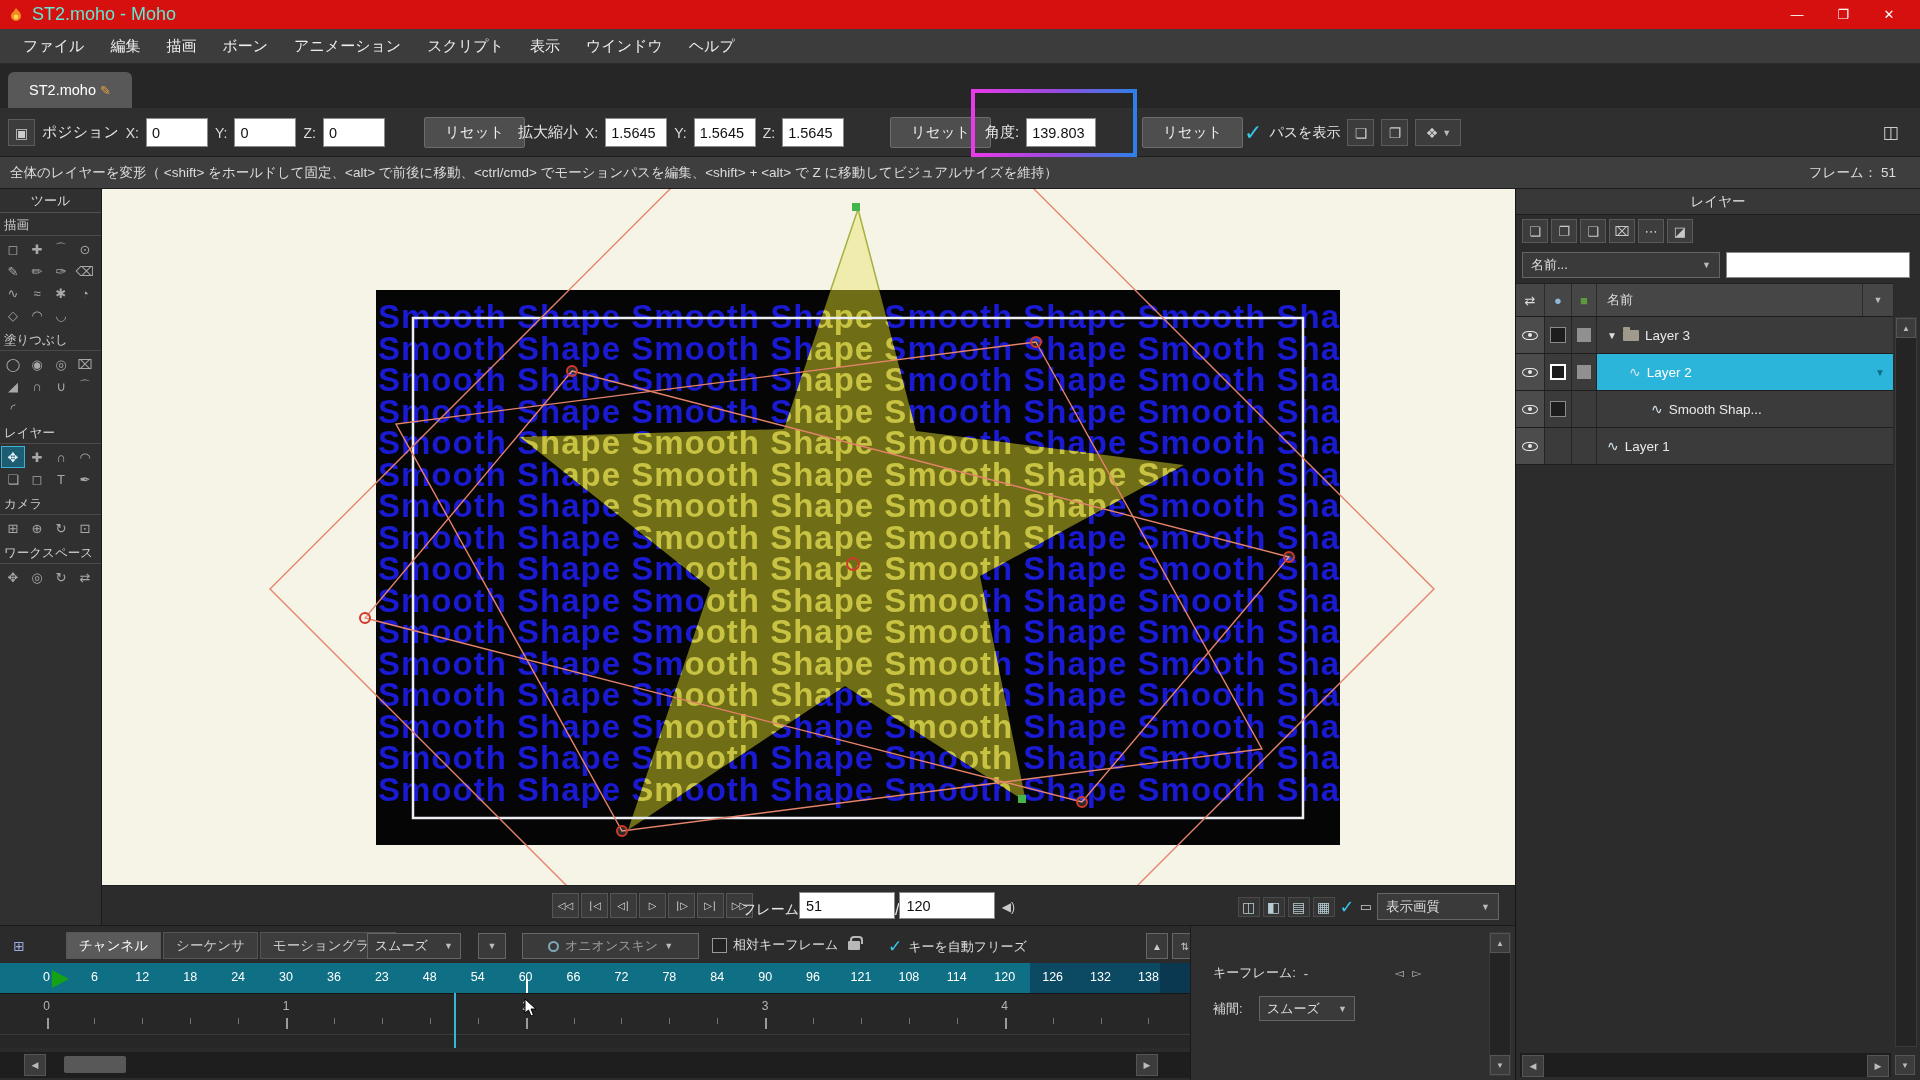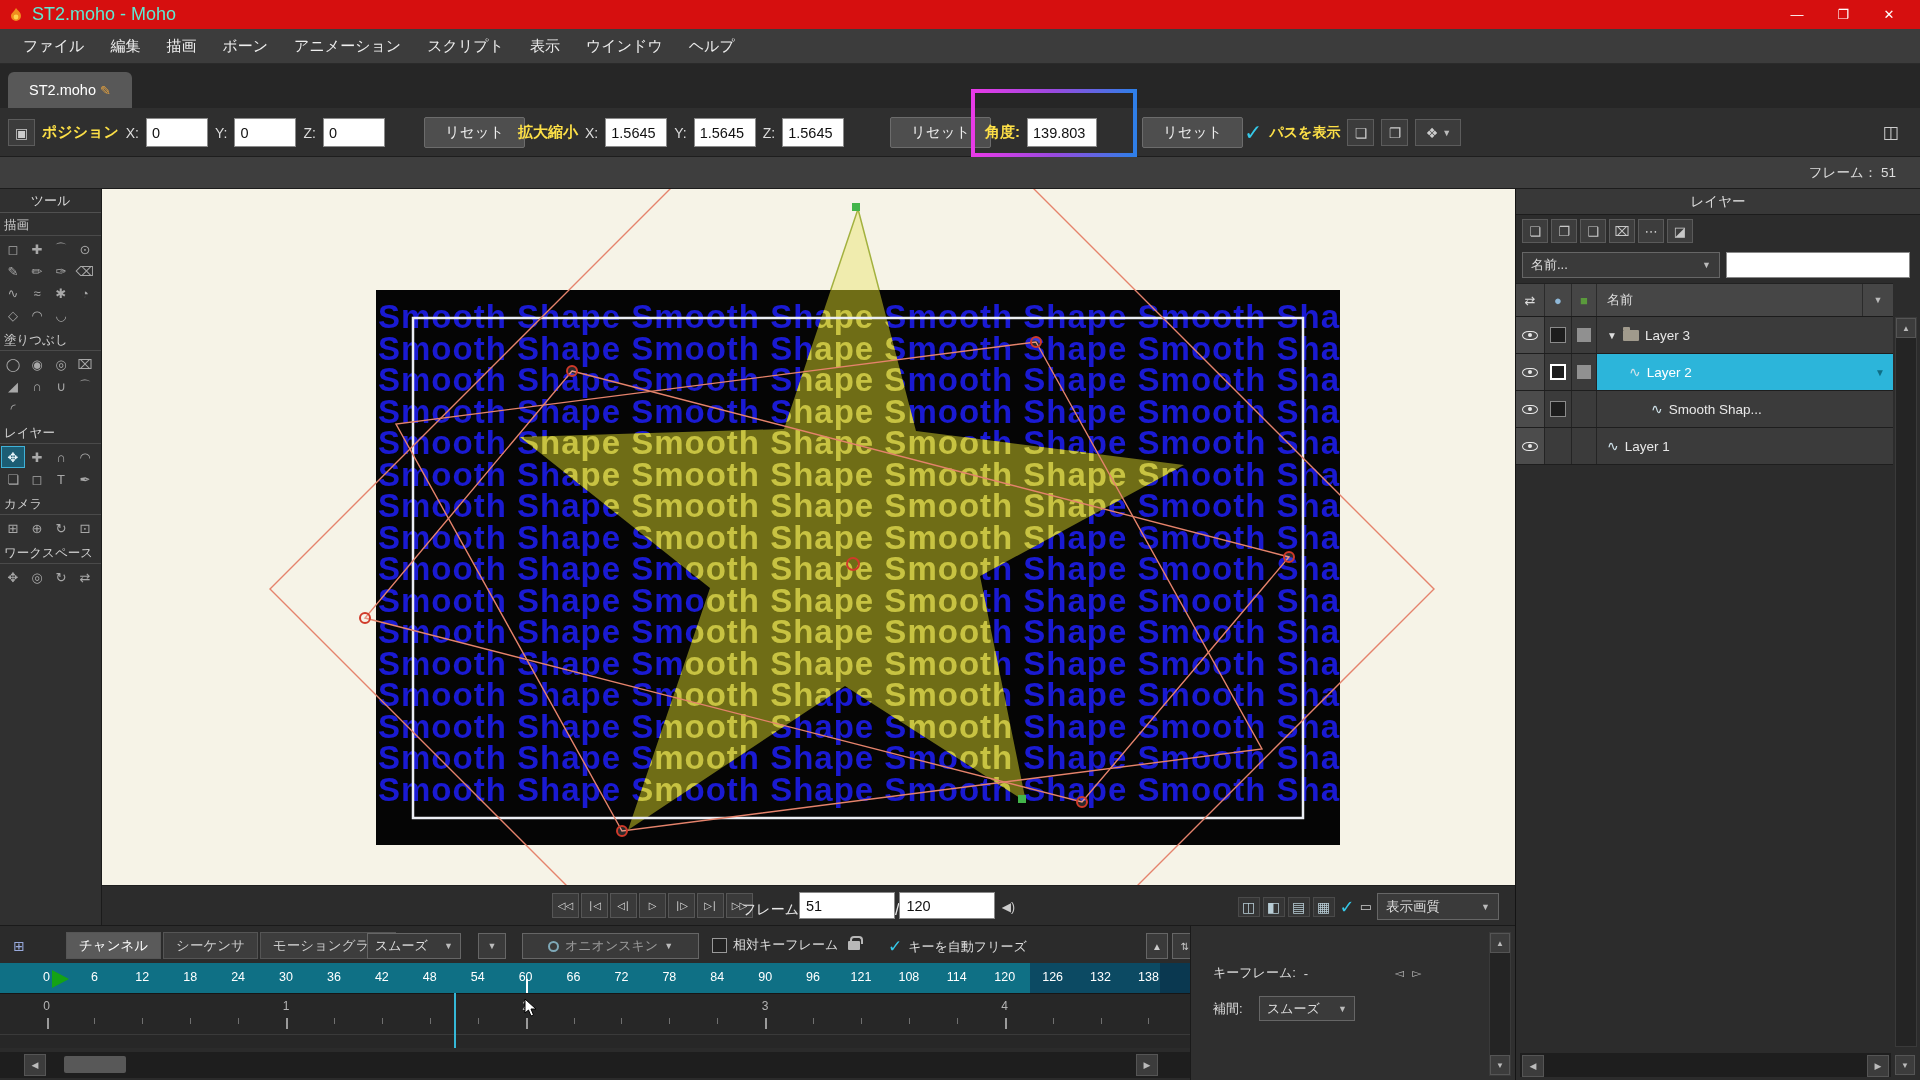--- a/index.html
+++ b/index.html
@@ -18,21 +18,21 @@
   .menu-item { padding:0 13px; font-size:15px; color:#eee; }
 
   
   .tabbar { position:absolute; left:0; top:64px; width:1920px; height:44px; background:#262626; }
   .doc-tab { position:absolute; left:8px; bottom:0; width:124px; height:36px; background:#585858; border-radius:6px 6px 0 0; display:flex; align-items:center; justify-content:center; font-size:14.5px; color:#fff; gap:4px; }
   .pencil { color:#e8a33d; font-size:13px; }
 
   
   .toolbar { position:absolute; left:0; top:108px; width:1920px; height:49px; background:#2f2f2f; border-bottom:1px solid #1e1e1e; }
   .tb-group { position:absolute; top:0; height:49px; display:flex; align-items:center; gap:7px; }
-  .tb-label { font-size:15px; color:#fde047; white-space:nowrap;font-weight:bold; }
+  .tb-label { font-size:15px; color:#e5e5e5; white-space:nowrap; }
   .axis { font-size:14px; color:#ddd; }
   .num-input { width:62px; height:29px; background:#fff; border:1px solid #8a8a8a; color:#111; font-size:14.5px; padding:2px 5px; font-family:inherit; }
   .btn { height:31px; background:#4e4e4e; border:1px solid #6c6c6c; color:#eee; font-size:14.5px; padding:0 20px; border-radius:2px; font-family:inherit; white-space:nowrap; }
   .tb-icon-btn { width:27px; height:27px; background:#3c3c3c; border:1px solid #5c5c5c; color:#ccc; font-size:14px; display:flex; align-items:center; justify-content:center; }
   .check-cyan { color:#35c8e8; font-size:22px; font-weight:bold; }
   .angle-highlight { position:absolute; left:971px; top:89px; width:166px; height:68px; border:4px solid; border-image:linear-gradient(90deg,#e83ae8,#9a4ae0,#2f7fe8) 1; pointer-events:none; z-index:20; }
   .dd-arrow { font-size:9px; color:#bbb; }
 
   
   .statusbar { position:absolute; left:0; top:157px; width:1920px; height:32px; background:#3e3e3e; display:flex; align-items:center; padding:0 10px; border-bottom:1px solid #1c1c1c; font-size:13.5px; color:#ddd; }
@@ -209,20 +209,21 @@
       <div class="tb-icon-btn" style="width:46px; gap:4px;">❖ <span class="dd-arrow">▼</span></div>
     </div>
     <div class="tb-group" style="right:16px;">
       <div class="tb-icon-btn" style="border:none; background:none; font-size:17px;">◫</div>
     </div>
   </div>
 
   <div class="angle-highlight"></div>
 
   <div class="statusbar">
+    <span>全体のレイヤーを変形（ &lt;shift&gt; をホールドして固定、&lt;alt&gt; で前後に移動、&lt;ctrl/cmd&gt; でモーションパスを編集、&lt;shift&gt; + &lt;alt&gt; で Z に移動してビジュアルサイズを維持）</span>
     <span class="frame-right">
       <span>フレーム：</span>
       <span>51</span>
     </span>
   </div>
 
   <div class="toolpanel">
     <div class="tp-title">ツール</div>
     <div>
         <div class="tool-section-label">描画</div>
@@ -431,21 +432,21 @@
     <div class="frame-ruler">
       <div class="play-start"></div>
       <div class="hover-tick" style="left: 525.6px;"></div>
     <span class="frame-num" style="left: 46.5px;">0</span>
         <span class="frame-num" style="left: 94.41px;">6</span>
         <span class="frame-num" style="left: 142.32px;">12</span>
         <span class="frame-num" style="left: 190.23px;">18</span>
         <span class="frame-num" style="left: 238.14px;">24</span>
         <span class="frame-num" style="left: 286.05px;">30</span>
         <span class="frame-num" style="left: 333.96px;">36</span>
-        <span class="frame-num" style="left: 381.87px;">42</span>
+        <span class="frame-num" style="left: 381.87px;">23</span>
         <span class="frame-num" style="left: 429.78px;">48</span>
         <span class="frame-num" style="left: 477.69px;">54</span>
         <span class="frame-num" style="left: 525.6px;">60</span>
         <span class="frame-num" style="left: 573.51px;">66</span>
         <span class="frame-num" style="left: 621.42px;">72</span>
         <span class="frame-num" style="left: 669.33px;">78</span>
         <span class="frame-num" style="left: 717.24px;">84</span>
         <span class="frame-num" style="left: 765.15px;">90</span>
         <span class="frame-num" style="left: 813.06px;">96</span>
         <span class="frame-num" style="left: 860.97px;">121</span>

